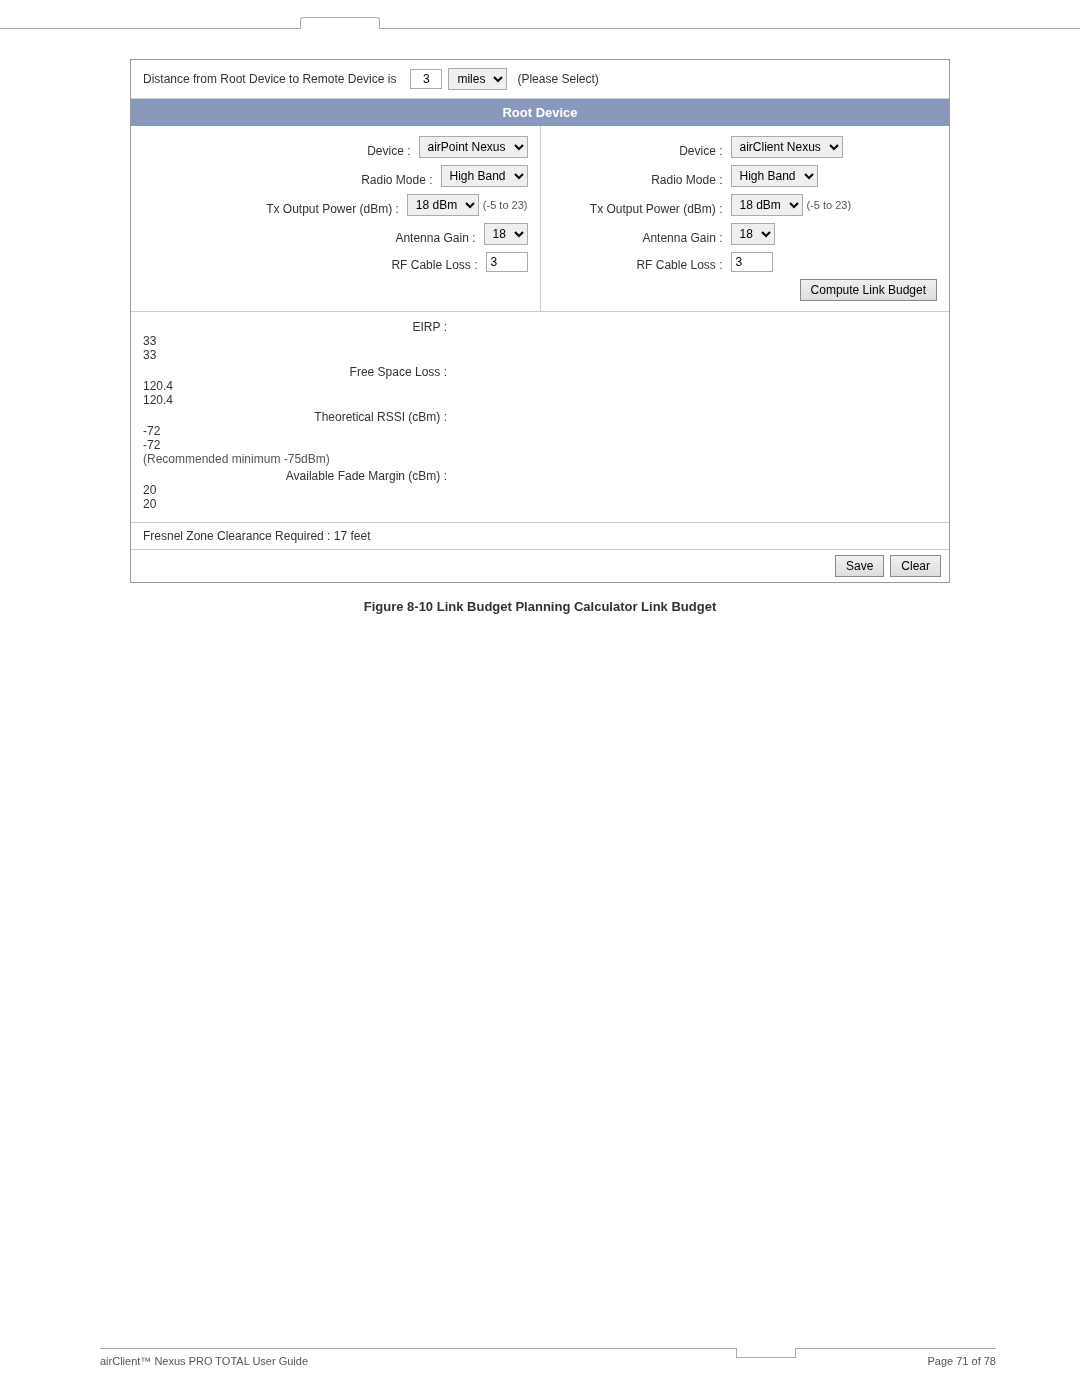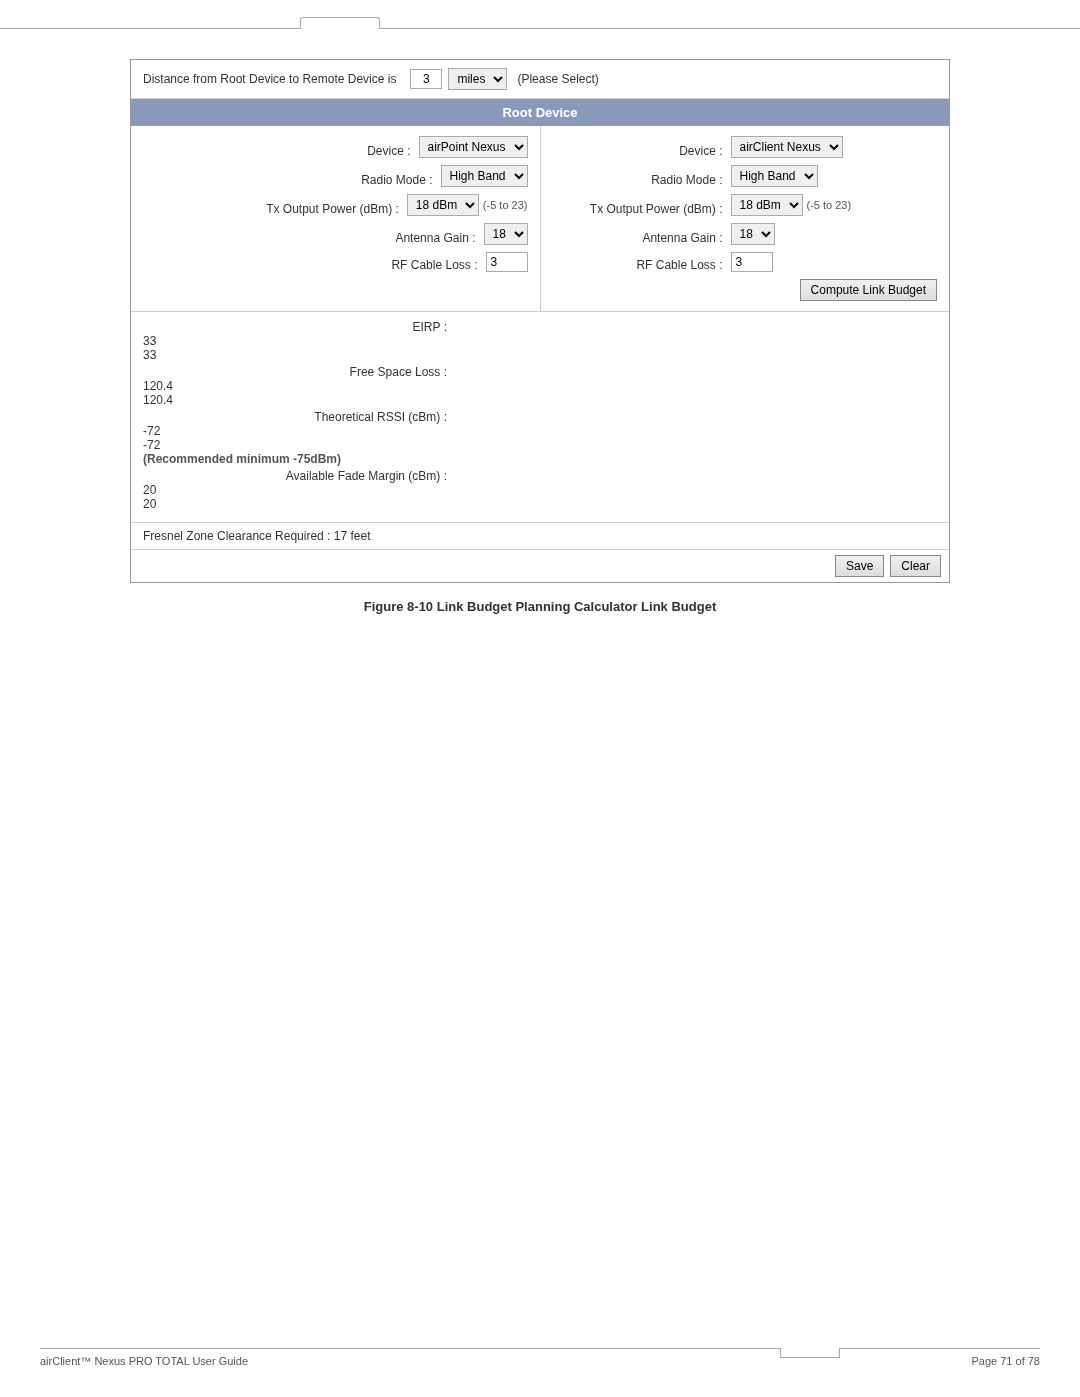--- a/index.html
+++ b/index.html
@@ -195,21 +195,20 @@
       width: 80px;
       font-size: 12px;
       color: #333;
     }
     .result-value-bold {
       font-weight: normal;
     }
     .result-note {
       font-size: 12px;
       color: #555;
-      font-weight: bold;
     }
 
     
     .fresnel-row {
       padding: 6px 12px;
       font-size: 12px;
       color: #333;
       border-bottom: 1px solid #ccc;
     }
 
@@ -234,23 +233,23 @@
       margin-top: 16px;
       font-size: 13px;
       font-weight: bold;
       color: #333;
     }
 
     
     .footer {
       position: absolute;
       bottom: 30px;
-      left: 0;
+      left: 16px;
       right: 0;
-      padding: 0 40px;
+      padding: 0 84px;
     }
     .footer-line {
       height: 1px;
       background: #aaa;
       margin-bottom: 6px;
       position: relative;
     }
     .footer-tab {
       position: absolute;
       right: 200px;

